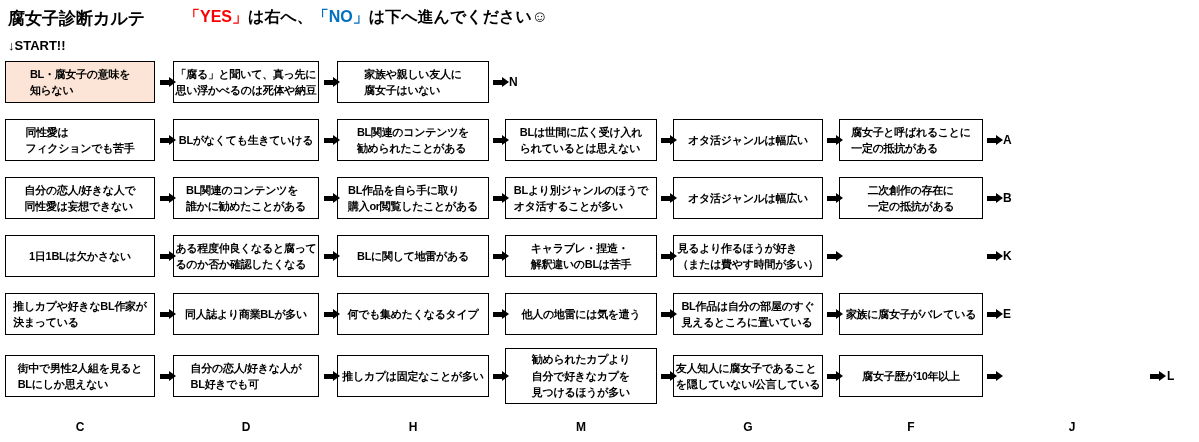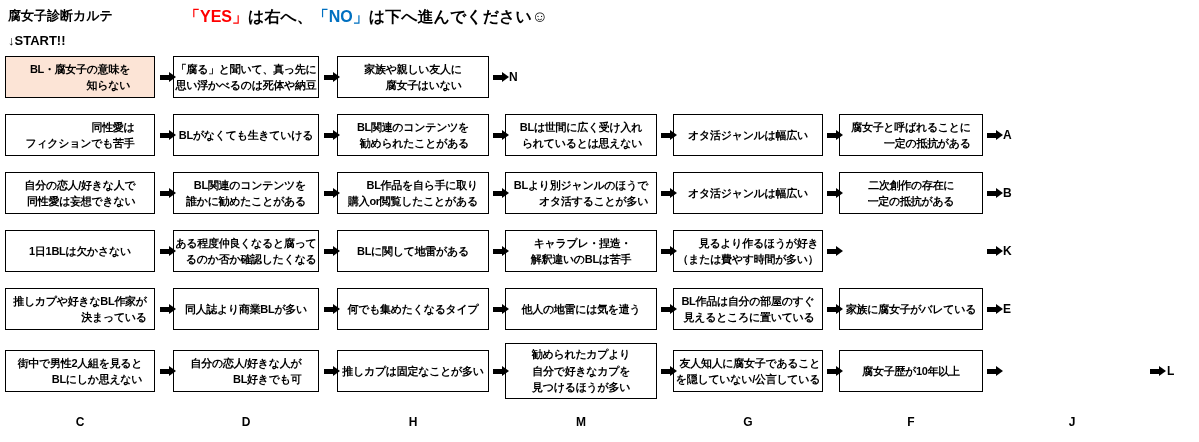--- a/index.html
+++ b/index.html
@@ -3,36 +3,36 @@
 <meta charset="utf-8">
 <style>
   * { box-sizing: border-box; }
   html,body { margin:0; padding:0; }
   body {
     width:1199px; height:442px; background:#ffffff; overflow:hidden;
     font-family:"Liberation Sans","DejaVu Sans",sans-serif; color:#000;
   }
   .header { display:flex; align-items:flex-start; padding:7px 0 0 8px; }
   .title-block { width:176px; }
-  .title { font-size:13px; font-weight:bold; }
+  .title { font-size:17px; font-weight:bold; }
   .start { font-size:13px; font-weight:bold; margin-top:8px; }
   .instruction { font-size:16px; font-weight:bold; padding-top:0; }
   .yes { color:#FF0000; }
   .no  { color:#0070C0; }
 
   .chart {
     display:grid; margin:8px 0 0 5px;
     grid-template-columns:150px 18px 146px 18px 152px 16px 152px 16px 150px 16px 144px 16px 146px 18px 40px;
     grid-template-rows:42px 42px 42px 42px 42px 50px 20px;
     row-gap:16px;
   }
   .cell { display:flex; align-items:center; justify-content:center; }
   .box {
     width:100%; min-height:42px; border:1.5px solid #000; background:#fff;
-    display:flex; align-items:center; justify-content:center; text-align:right;
+    display:flex; align-items:center; justify-content:center; text-align:left;
     font-size:11px; font-weight:bold; line-height:1.5; letter-spacing:-0.3px;
     white-space:pre-line; padding:2px 1px;
   }
   .box.hl { background:#FCE4D6; }
   .arrow { position:relative; width:9px; height:5px; background:#000; display:inline-block; }
   .arrow::after {
     content:""; position:absolute; left:9px; top:50%; transform:translateY(-50%);
     width:0; height:0; border-left:7px solid #000;
     border-top:5.5px solid transparent; border-bottom:5.5px solid transparent;
   }

